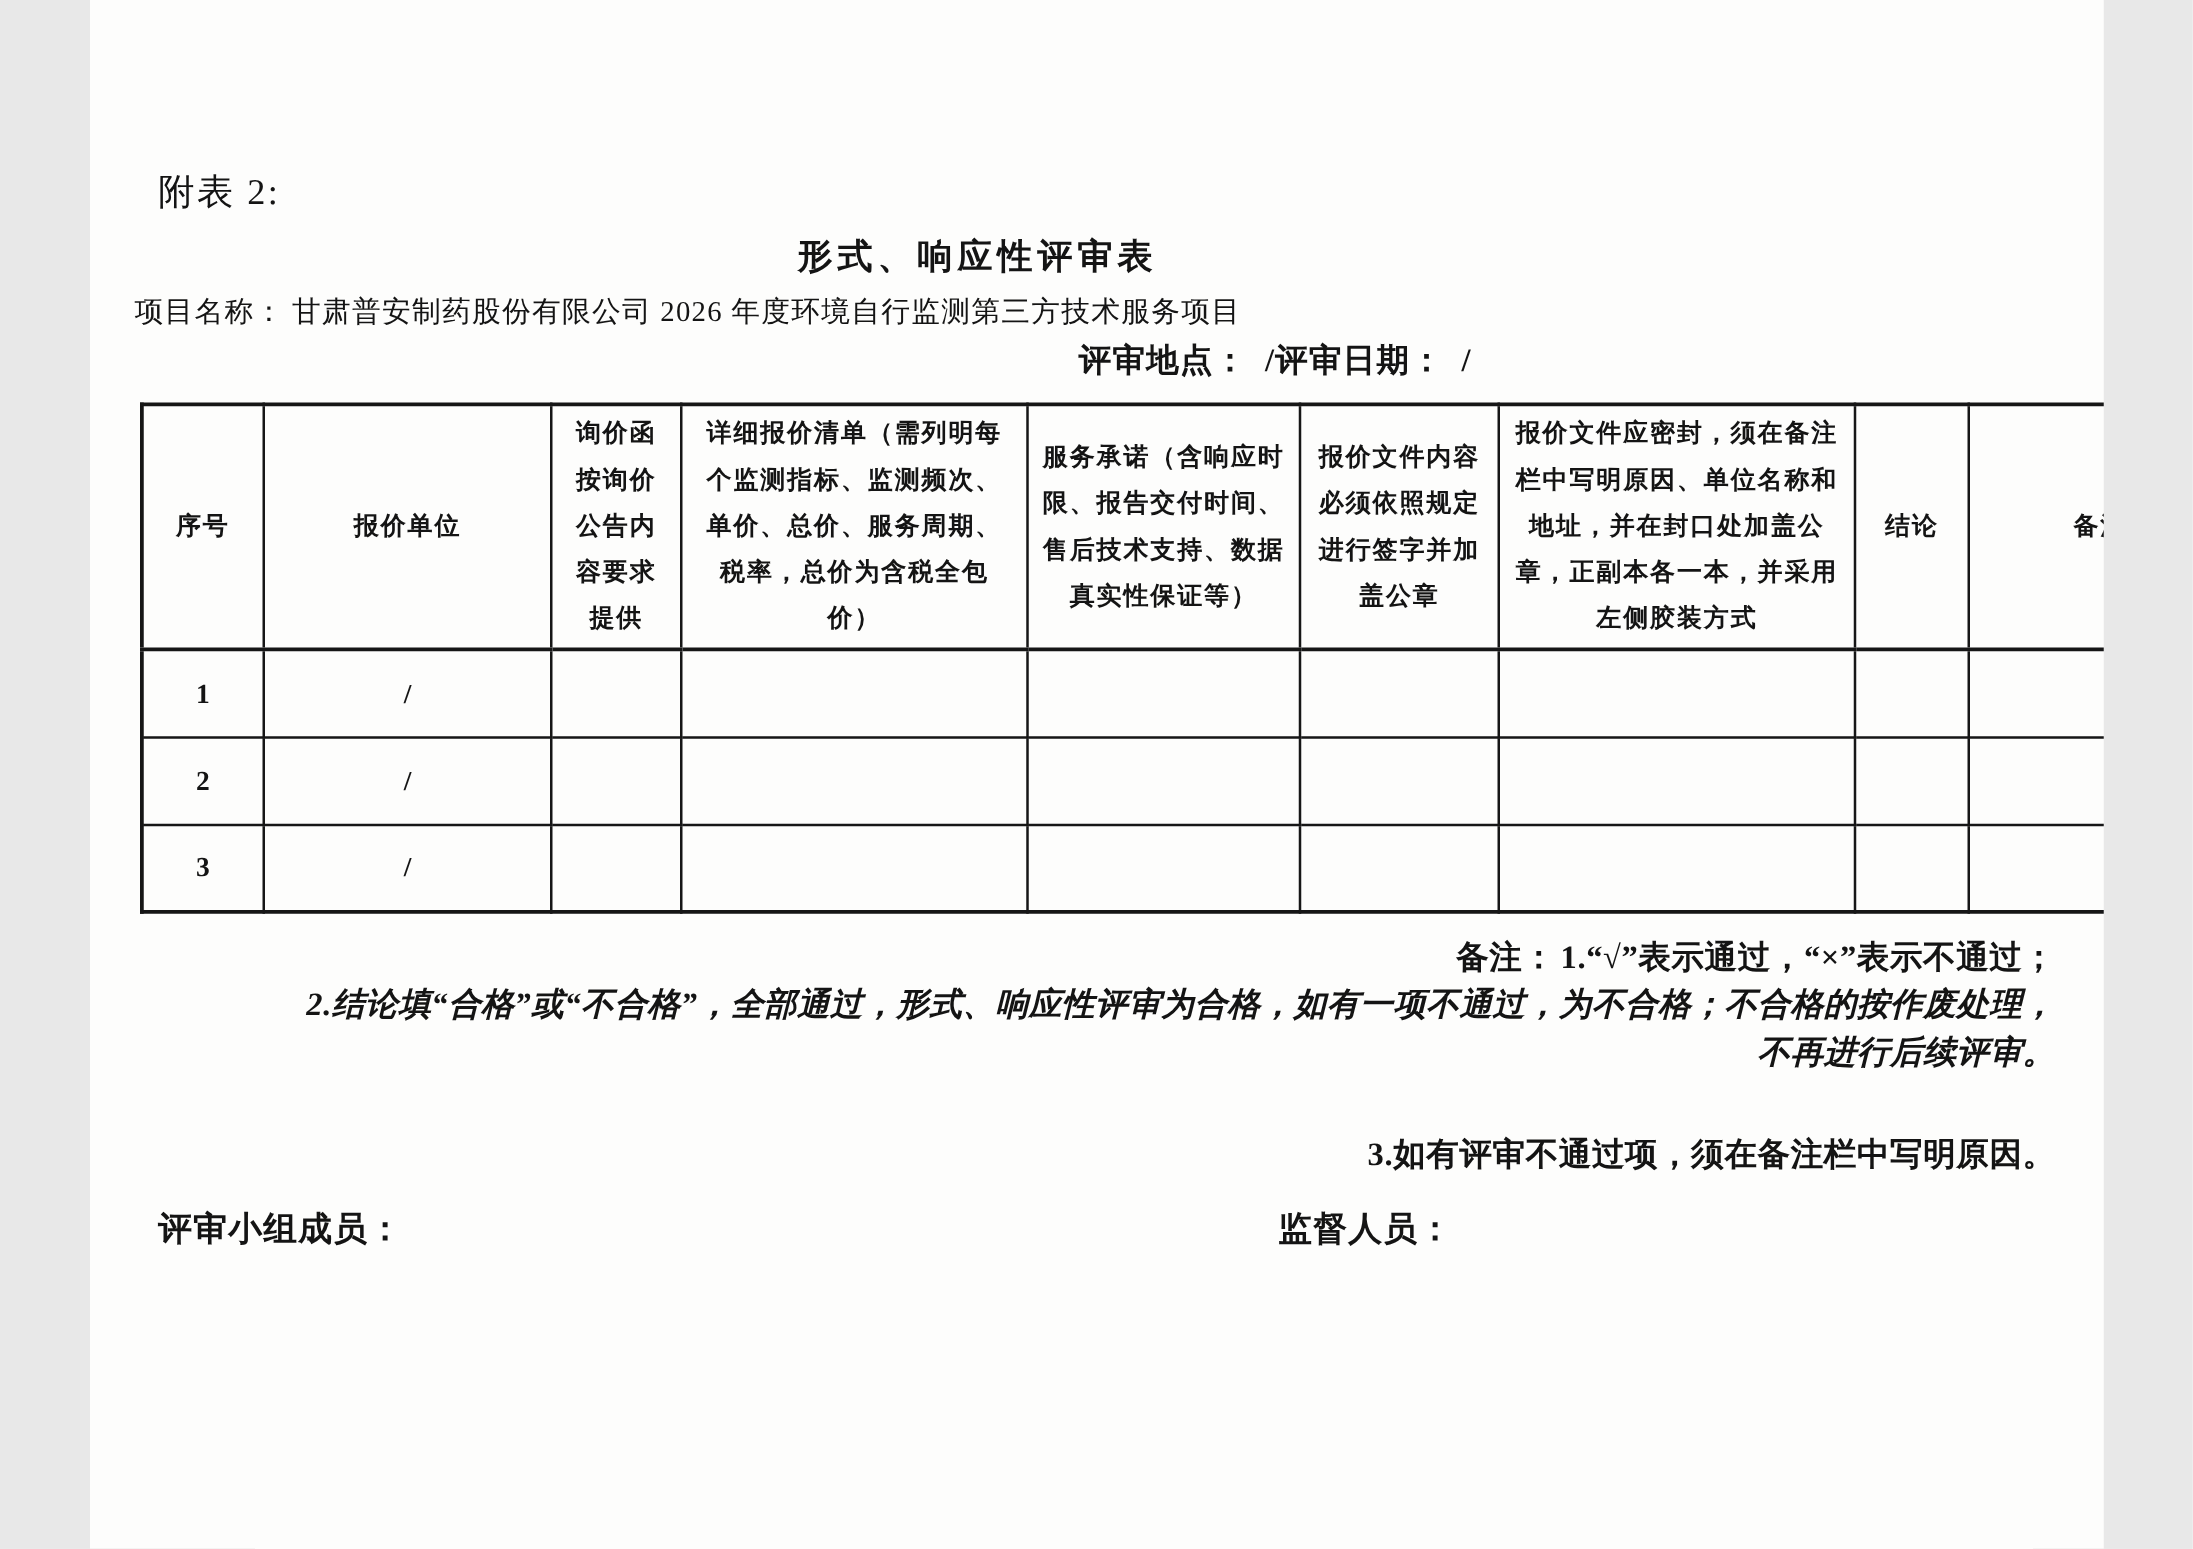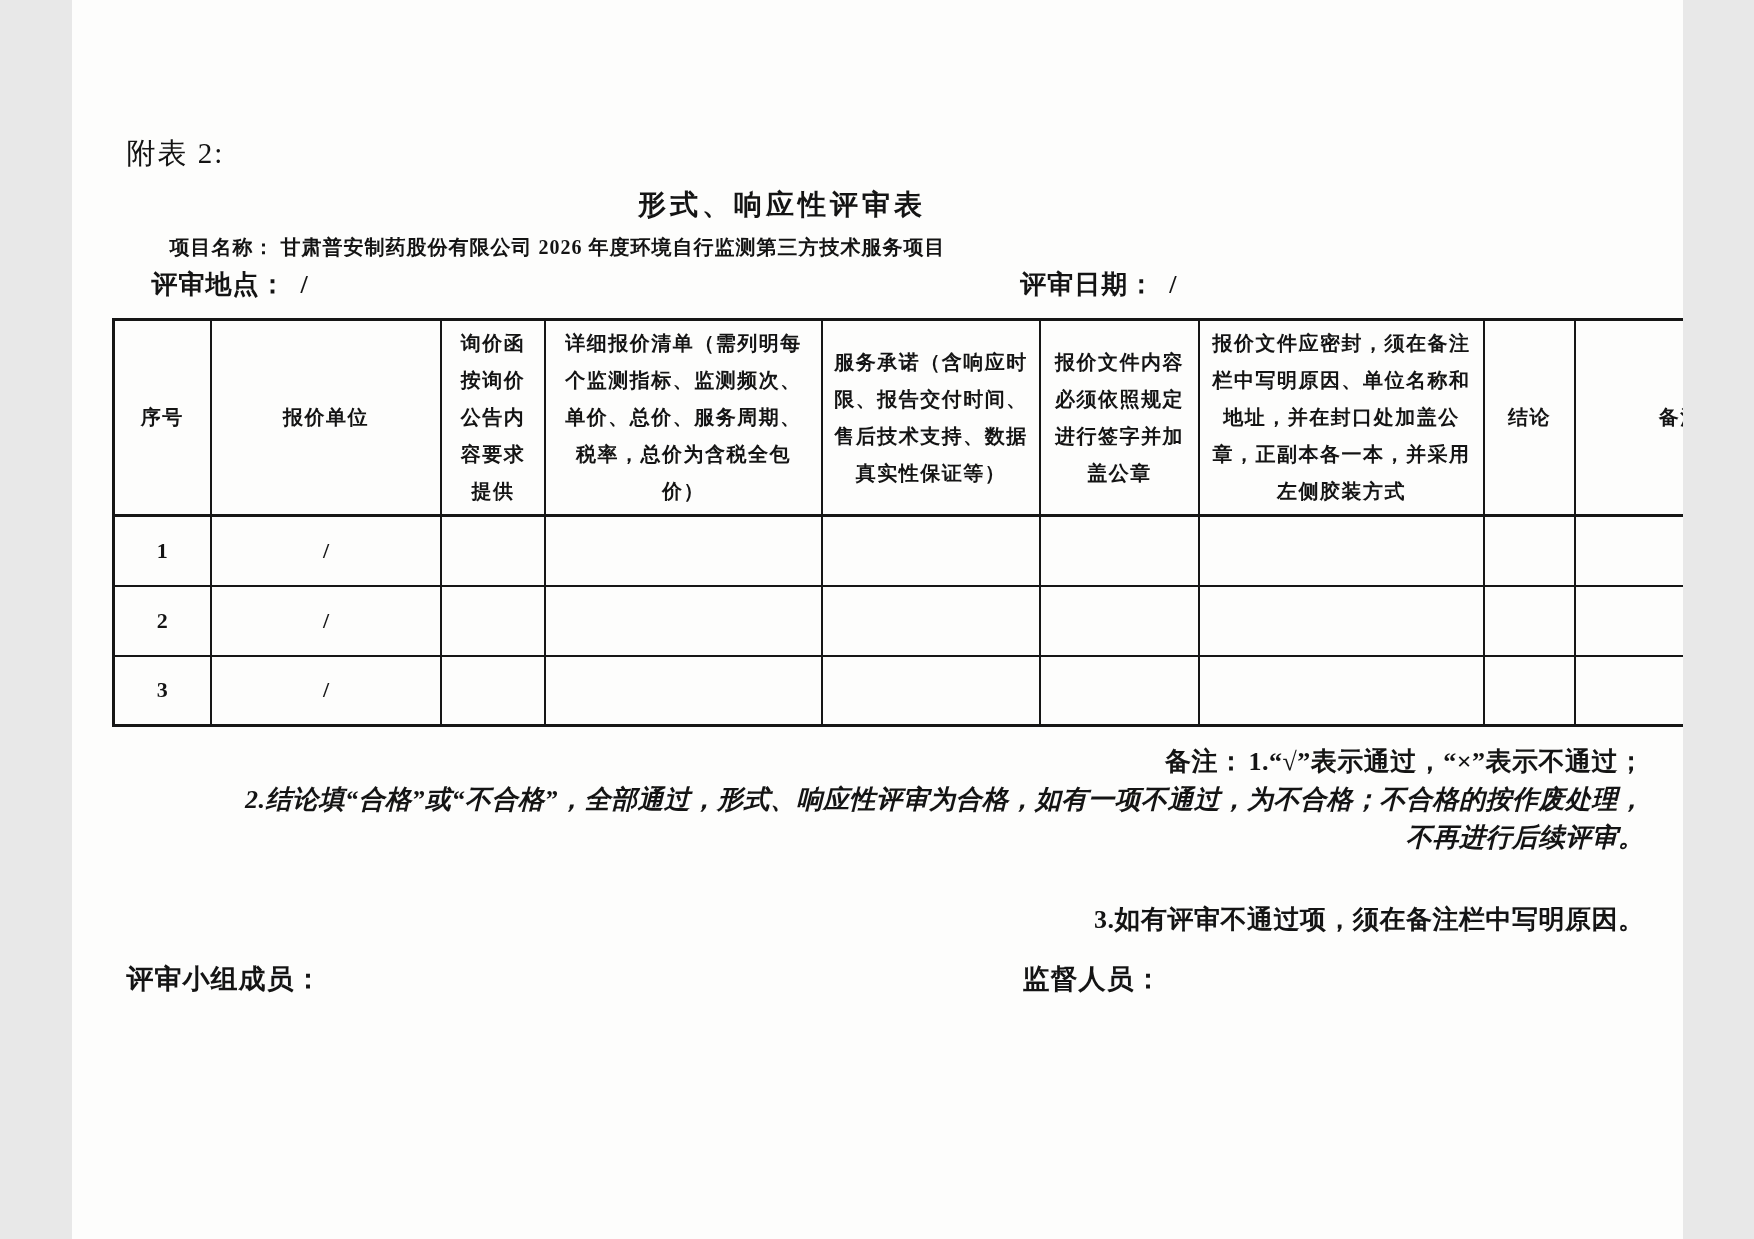--- a/index.html
+++ b/index.html
@@ -21,29 +21,29 @@
     font-weight: 500;
   }
   .doc-title {
     margin: 12px 190px 0 0;
     text-align: center;
     font-size: 28px;
     font-weight: bold;
     letter-spacing: 4px;
   }
   .project-line {
-    margin: 10px 0 0 98px;
-    font-size: 20px;
-    font-weight: bold;
+    margin: 10px 0 0 36px;
+    font-size: 23px;
+    font-weight: normal;
     letter-spacing: 1px;
   }
   .project-line .value { margin-left: 6px; }
   .meta-line {
     display: flex;
-    justify-content: space-between;
+    justify-content: flex-end;
     margin: 6px 505px 0 80px;
     font-size: 26px;
     font-weight: bold;
     letter-spacing: 1px;
   }
   .meta-line .value { margin-left: 14px; }
   table.review-table {
     margin: 16px 0 0 40px;
     width: 1673px;
     border-collapse: collapse;

